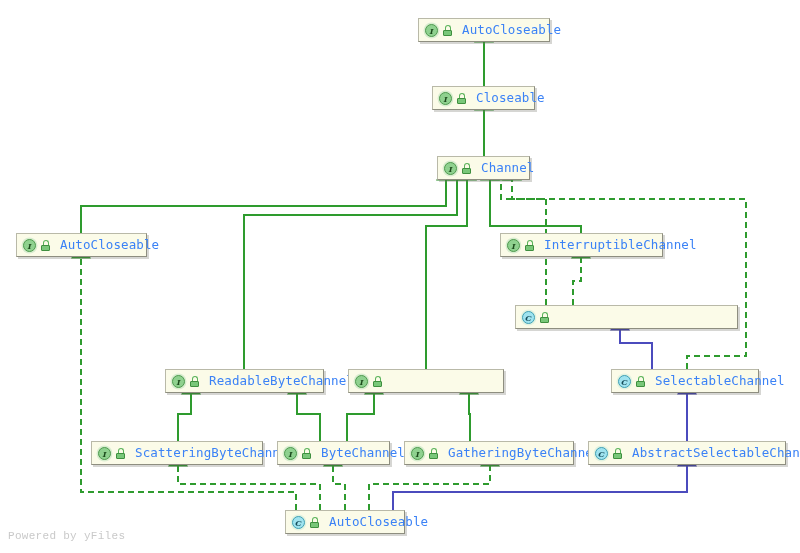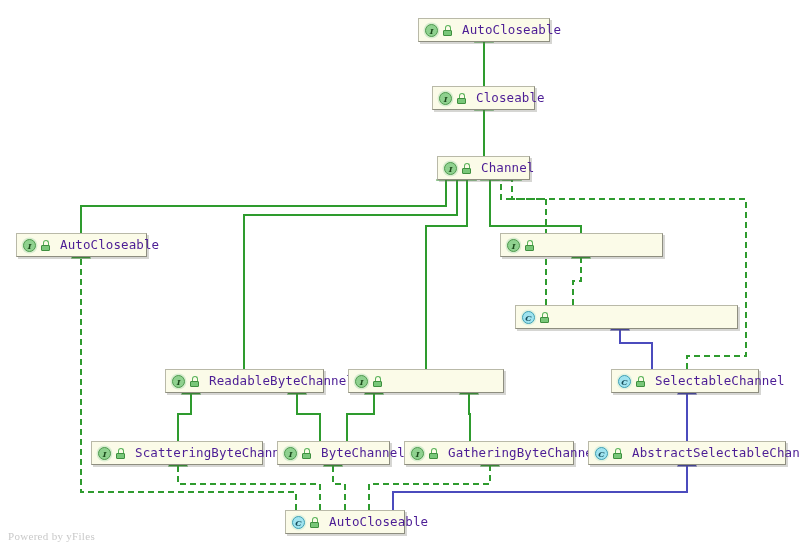--- a/index.html
+++ b/index.html
@@ -36,21 +36,21 @@
     box-shadow: 2px 2px 0 rgba(120,120,110,0.30);
     height: 24px;
     display: flex;
     align-items: center;
     padding: 0 9px 0 6px;
     white-space: nowrap;
   }
   .node .lbl {
     font-family: "DejaVu Sans Mono", "Liberation Mono", monospace;
     font-size: 12.5px;
-    color: #4c1d95;
+    color: #3b82f6;
     letter-spacing: 0.1px;
     margin-left: 8px;
     line-height: 1;
   }
   .ico {
     width: 13px;
     height: 13px;
     flex: 0 0 13px;
     position: relative;
     display: inline-block;
@@ -103,21 +103,21 @@
     height: 6px;
     background: #79c779;
     border: 1px solid #3f8f3f;
     box-sizing: border-box;
     border-radius: 1px;
   }
   #credit {
     position: absolute;
     left: 8px;
     top: 530px;
-    font-family: Liberation Serif, serif;
+    font-family: Liberation Mono, monospace;
     font-size: 11px;
     color: #c9c9c9;
     letter-spacing: 0.3px;
   }
 </style>
 </head>
 <body>
 
 <div id="diagram-root">
 
@@ -186,20 +186,21 @@
           <span class="body"></span>
         </span>
         <span class="lbl">AutoCloseable</span>
       </div>
       <div class="node" style="left: 500px; top: 233px; width: 163px;">
         <span class="ico ico-iface">I</span>
         <span class="ico-lock">
           <span class="shackle"></span>
           <span class="body"></span>
         </span>
+        <span class="lbl">InterruptibleChannel</span>
       </div>
       <div class="node" style="left: 515px; top: 305px; width: 223px;">
         <span class="ico ico-class">C</span>
         <span class="ico-lock">
           <span class="shackle"></span>
           <span class="body"></span>
         </span>
       </div>
       <div class="node" style="left: 165px; top: 369px; width: 159px;">
         <span class="ico ico-iface">I</span>

